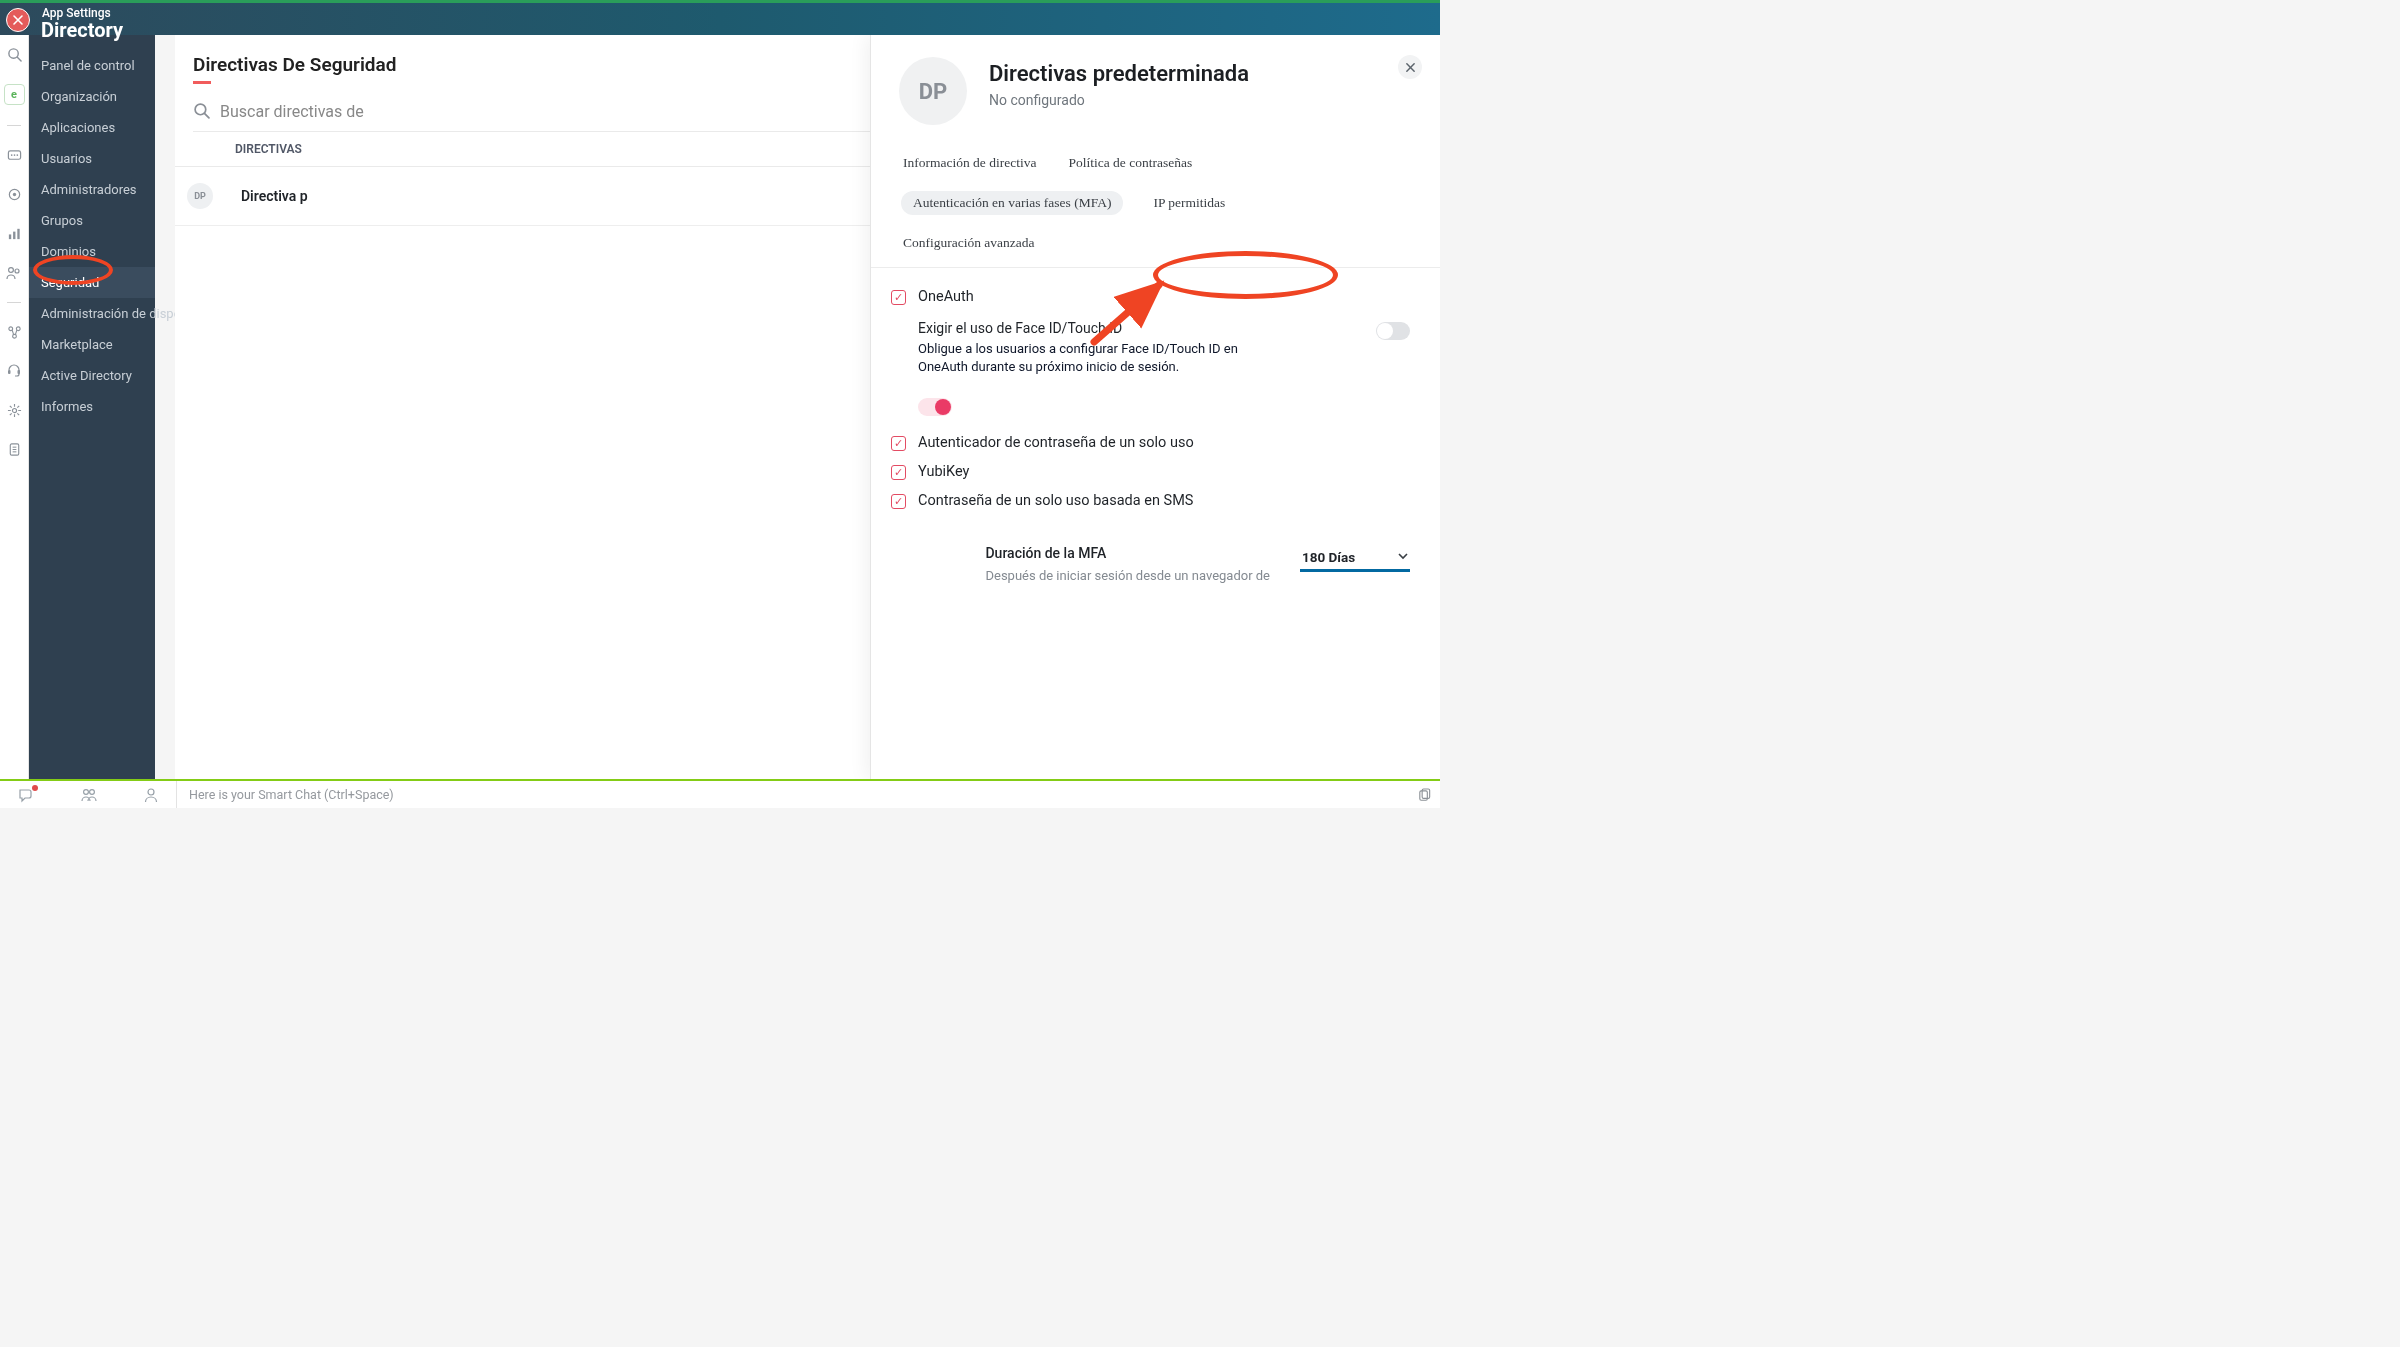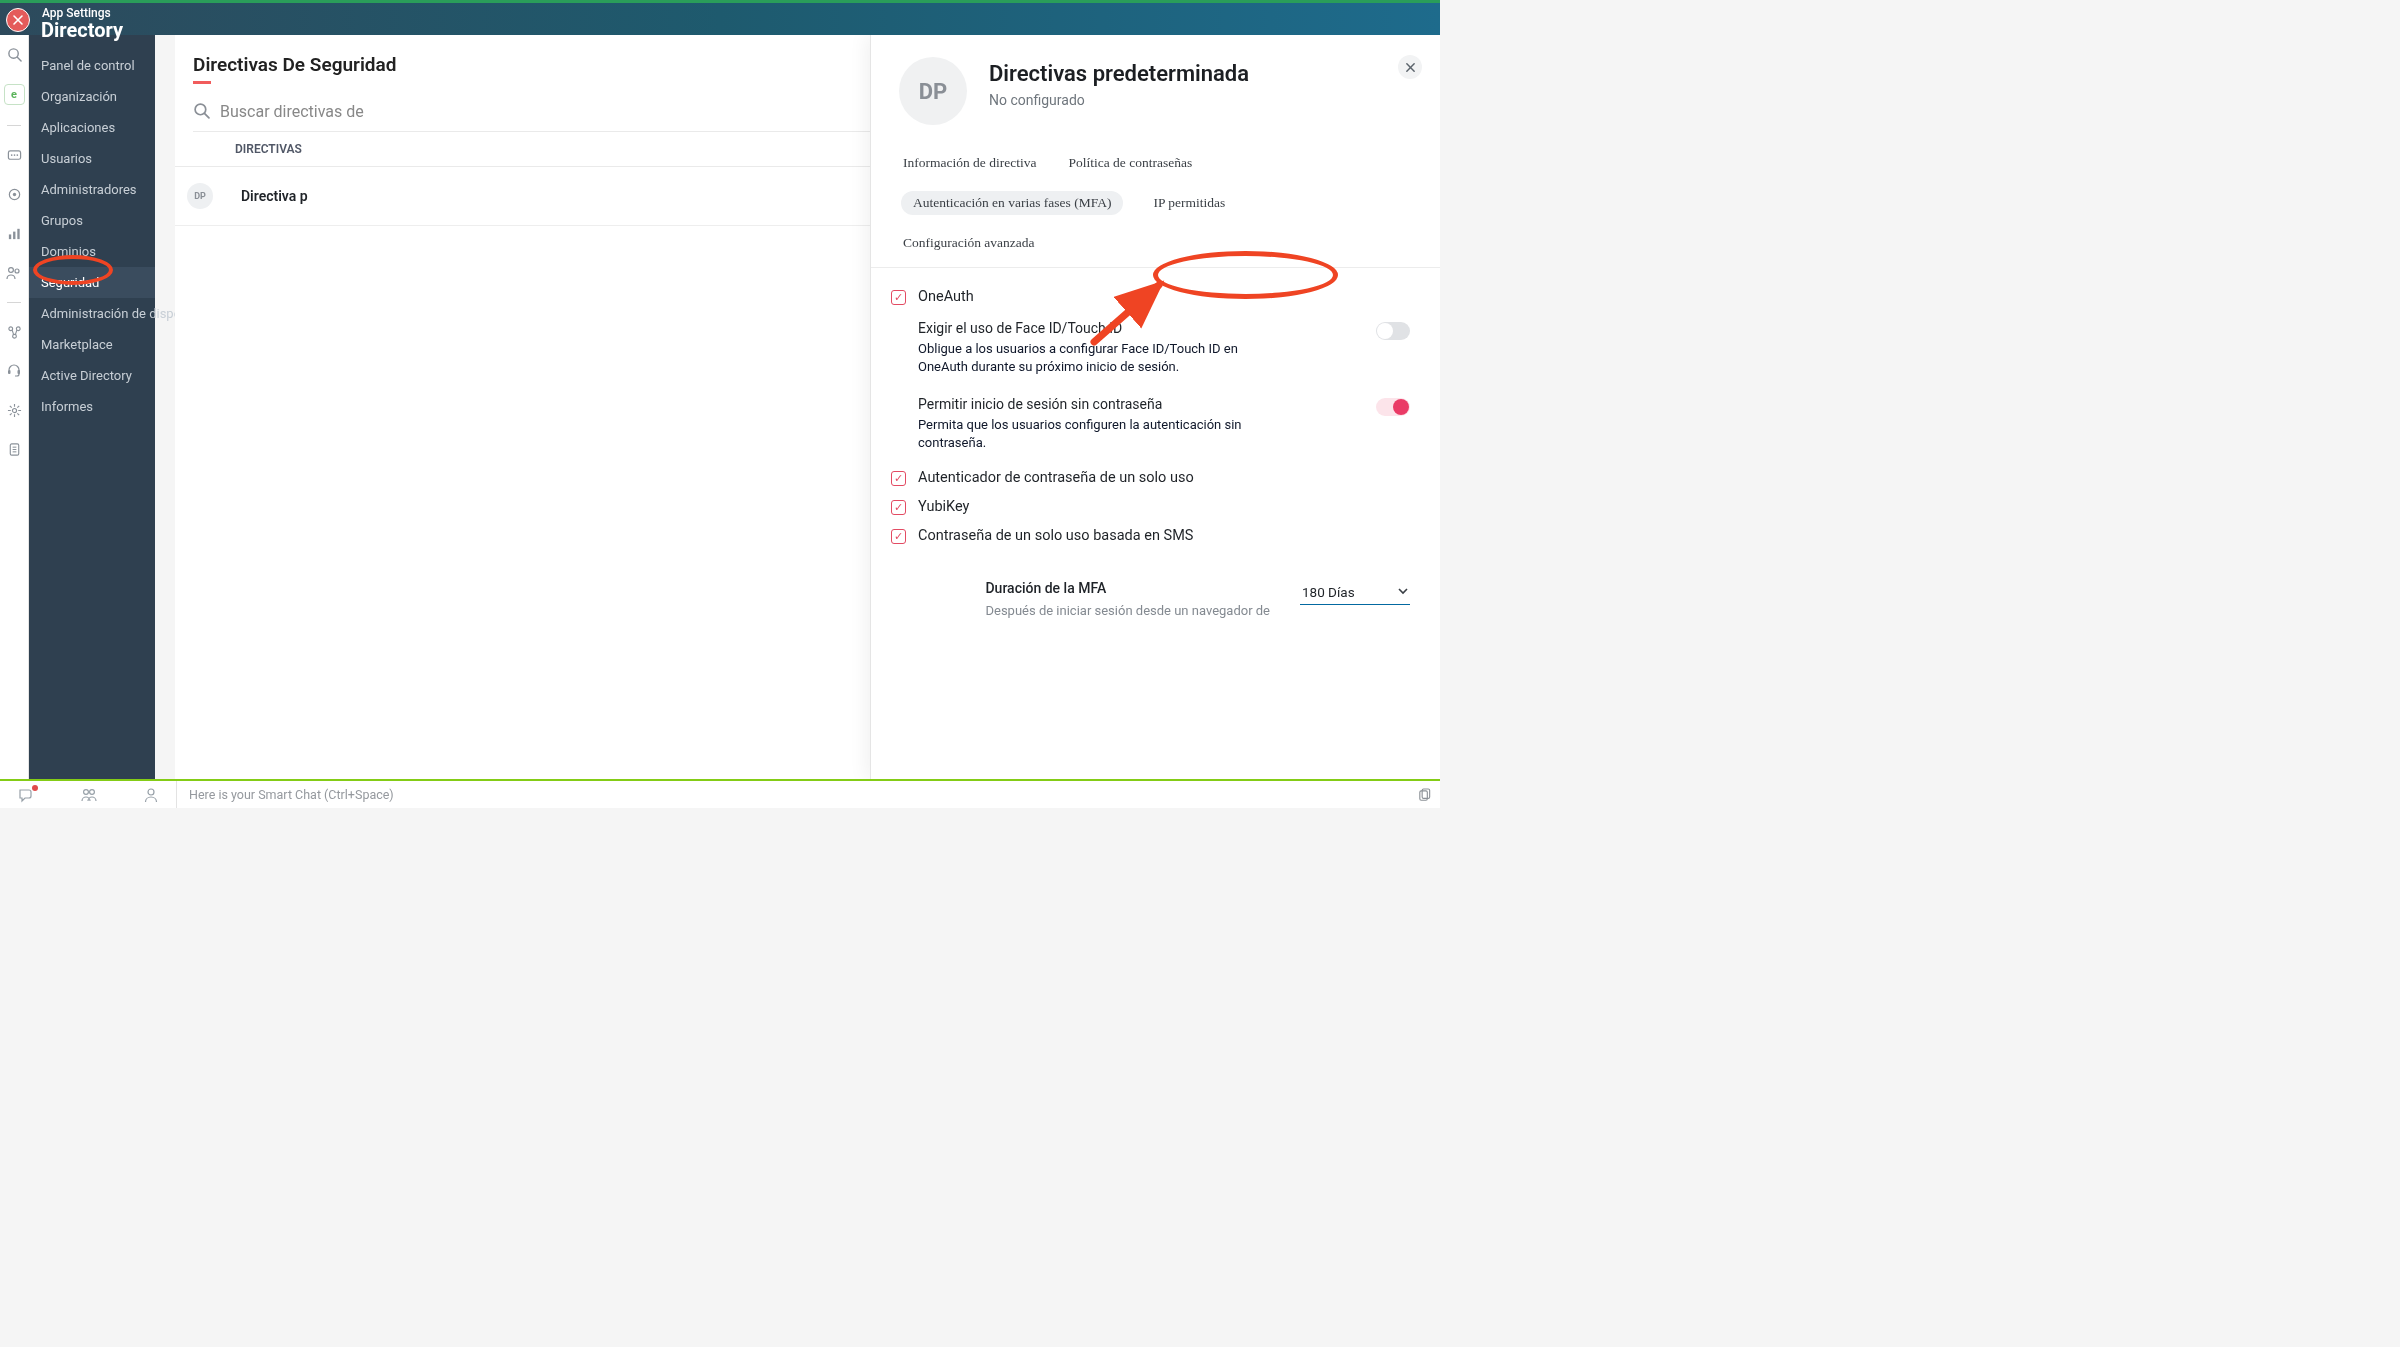--- a/index.html
+++ b/index.html
@@ -186,22 +186,22 @@
     .toggle { width:34px;height:18px;border-radius:10px;background:#e0e2e5;position:relative;flex:0 0 auto;margin-top:2px;}
     .toggle .knob { position:absolute; top:1px; left:1px; width:16px;height:16px;border-radius:50%;background:#fff;}
     .toggle.on { background:#fce4ea; }
     .toggle.on .knob { left:auto; right:1px; background:#ea3b66; }
 
     .mfa-duration { margin-top:30px; padding-left:2px;}
     .mfa-dur-title { font-size:14px; color:#1f2328; font-weight:500; margin-bottom:6px;}
     .mfa-dur-desc { font-size:13px; color:#848a91; max-width:300px; line-height:1.35;}
     .mfa-dur-flex { display:flex; justify-content:flex-end; align-items:flex-start; gap:30px;}
     .select {
-      border:none; border-bottom:1px solid #0369a1; padding:4px 22px 4px 2px; font-size:13.5px; color:#1f2328;
-      position:relative; min-width:110px;
+      border:none; border-bottom:3px solid #0369a1; padding:4px 22px 4px 2px; font-size:13.5px; color:#1f2328;
+      position:relative; min-width:110px;font-weight:bold;
     }
     .select .caret { position:absolute; right:2px; top:6px; color:#3a3f45;}
 
     
     .footer {
       position:absolute; left:0; right:0; bottom:0; height:29px;
       background:#fff; border-top:2px solid #84cc16;
       display:flex; align-items:center;
       font-size:12.5px; color:#95999e;
     }
@@ -377,24 +377,20 @@
             <div class="sub-desc">Obligue a los usuarios a configurar Face ID/Touch ID en OneAuth durante su próximo inicio de sesión.</div>
           </div>
           <div class="toggle">
               <div class="knob"></div>
             </div>
         </div>
       </div>
 
       <div class="sub-block">
         <div class="sub-flex">
-          <div>
-            <div class="sub-title">Permitir inicio de sesión sin contraseña</div>
-            <div class="sub-desc">Permita que los usuarios configuren la autenticación sin contraseña.</div>
-          </div>
           <div class="toggle on">
               <div class="knob"></div>
             </div>
         </div>
       </div>
 
       <div class="opt-row">
         <div class="chk">✓</div>
         <div class="opt-label">Autenticador de contraseña de un solo uso</div>
       </div>

